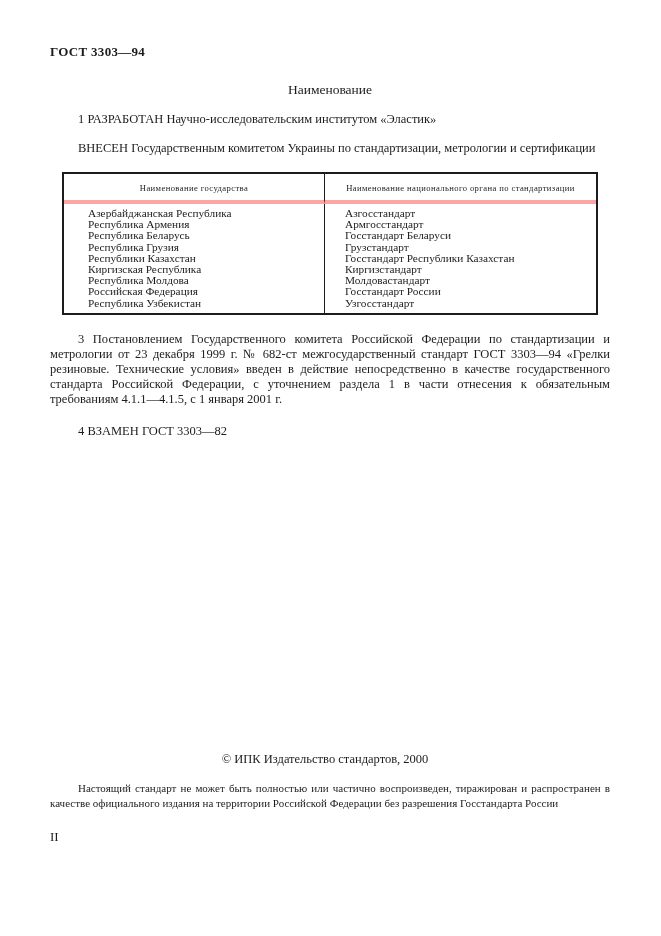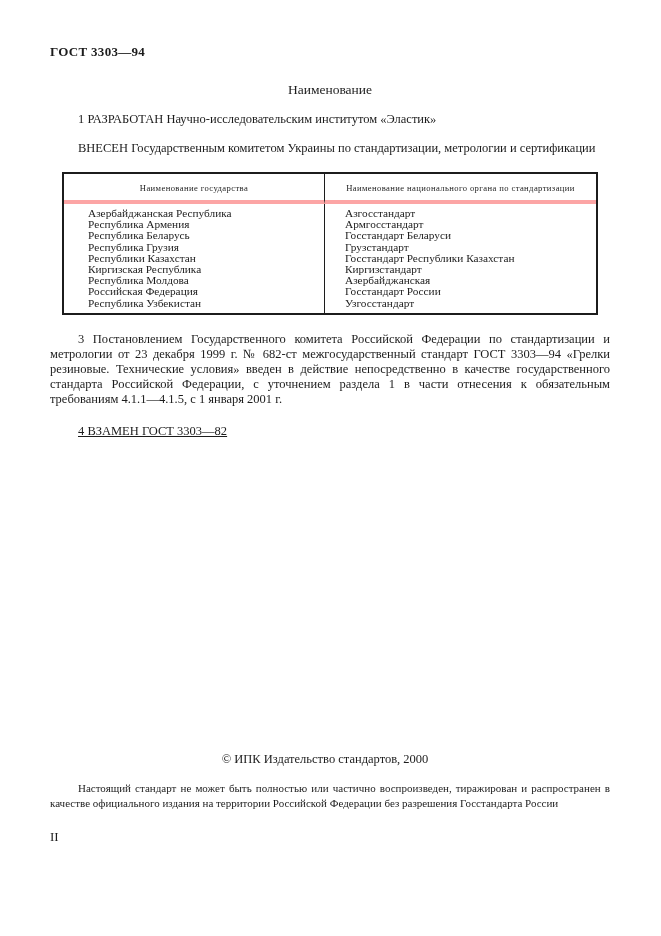--- a/index.html
+++ b/index.html
@@ -60,21 +60,21 @@
     padding-bottom: 4px;
   }
   .vote-table .row-line {
     font-size: 11.3px;
     line-height: 11.2px;
     white-space: nowrap;
   }
   .vote-table .col1-inner { padding-left: 24px; }
   .vote-table .col2-inner { padding-left: 20px; }
   .para.resolution { margin-top: 17px; }
-  .para.replaces { margin-top: 17px; text-decoration: underline; }
+  .para.replaces { margin-top: 17px; }
   .copyright {
     position: absolute;
     left: 50px;
     top: 752px;
     width: 550px;
     text-align: center;
     font-size: 12.5px;
   }
   .disclaimer {
     position: absolute;
@@ -125,21 +125,21 @@
         <div class="row-line col1-inner">Республика Узбекистан</div>
       </div>
 
       <div class="cell col2 body-col">
         <div class="row-line col2-inner">Азгосстандарт</div>
         <div class="row-line col2-inner">Армгосстандарт</div>
         <div class="row-line col2-inner">Госстандарт Беларуси</div>
         <div class="row-line col2-inner">Грузстандарт</div>
         <div class="row-line col2-inner">Госстандарт Республики Казахстан</div>
         <div class="row-line col2-inner">Киргизстандарт</div>
-        <div class="row-line col2-inner">Азербайджанская</div>
+        <div class="row-line col2-inner">Молдовастандарт</div>
         <div class="row-line col2-inner">Госстандарт России</div>
         <div class="row-line col2-inner">Узгосстандарт</div>
       </div>
     </div>
 
     <div class="para resolution">3 Постановлением Государственного комитета Российской Федерации по стандартизации и метрологии от 23 декабря 1999 г. № 682-ст межгосударственный стандарт ГОСТ 3303—94 «Грелки резиновые. Технические условия» введен в действие непосредственно в качестве государственного стандарта Российской Федерации, с уточнением раздела 1 в части отнесения к обязательным требованиям 4.1.1—4.1.5, с 1 января 2001 г.</div>
 
     <div class="para replaces">4 ВЗАМЕН ГОСТ 3303—82</div>
 
   </div>

